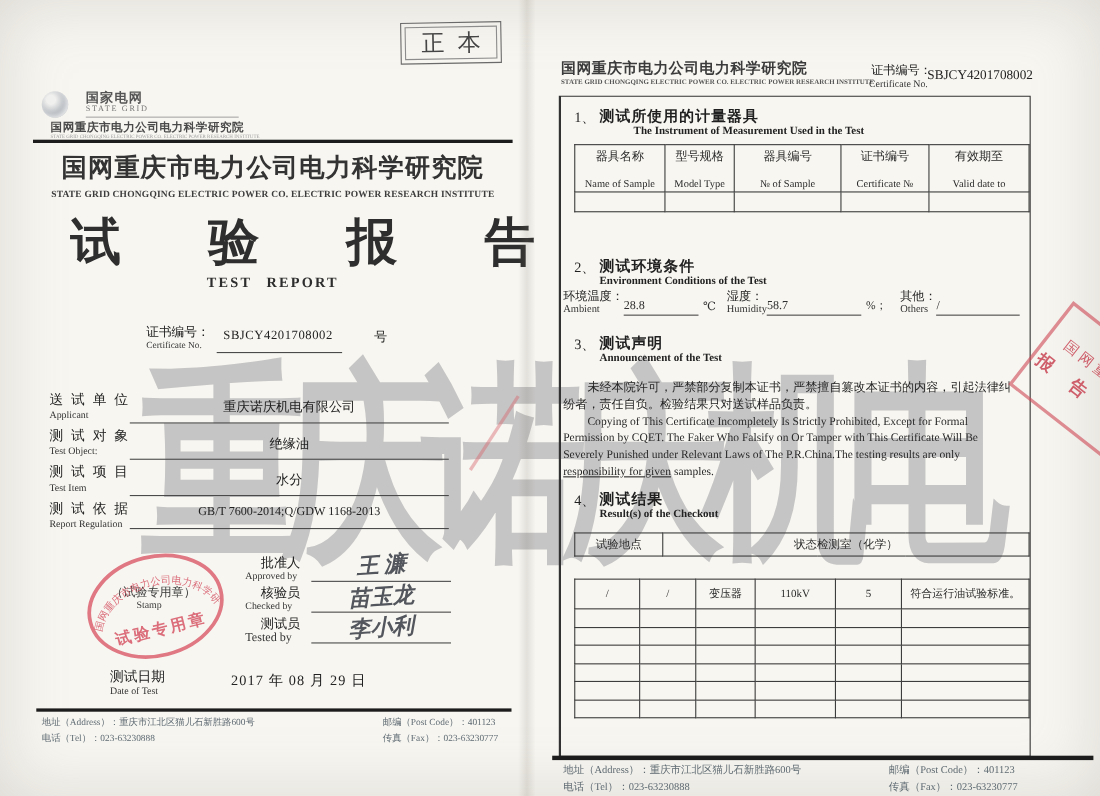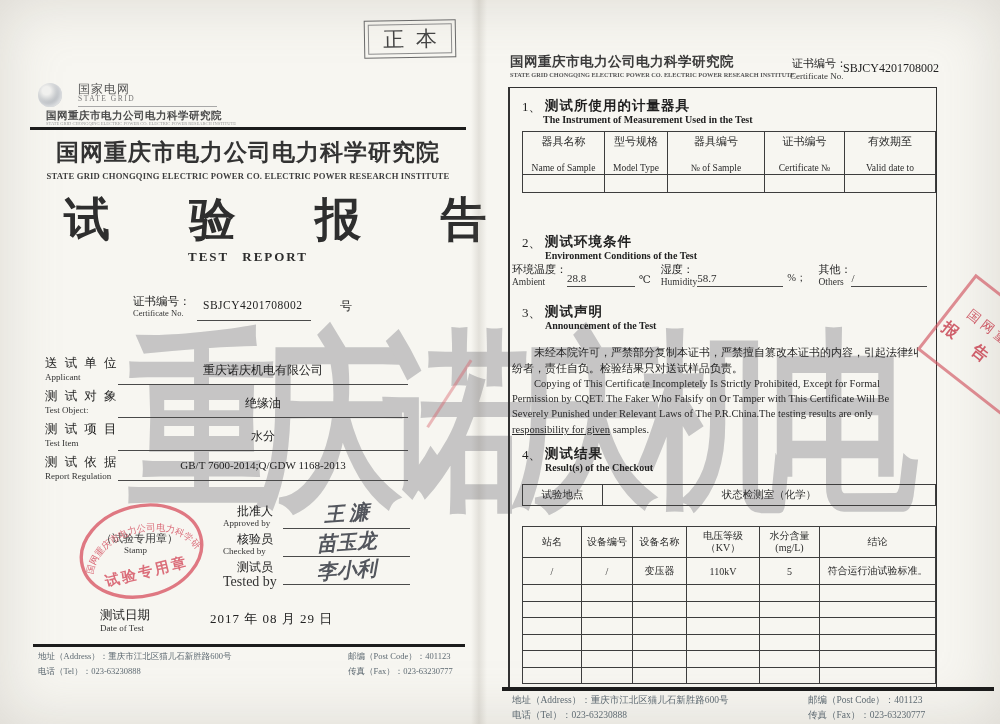--- a/index.html
+++ b/index.html
@@ -75,21 +75,21 @@
 
   <div class="content">
 
     <div>
 
       <div class="a badge" style="left:364px; top:20px;">
         <div class="badge-inner">正本</div>
       </div>
 
       <div class="a logo-sphere" style="left:38px; top:83px;"></div>
-      <div class="a" style="left:78px; top:81px; font-size:12px; font-weight:400; color:#555; letter-spacing:1px;">国家电网</div>
+      <div class="a" style="left:78px; top:81px; font-size:12px; font-weight:700; color:#555; letter-spacing:1px;">国家电网</div>
       <div class="a" style="left:78px; top:94px; font-size:7.5px; color:#777; letter-spacing:1.5px;">STATE GRID</div>
       <div class="a hair" style="left:78px; top:106px; width:139px; height:1px;"></div>
       <div class="a" style="left:46px; top:109px; font-size:10.5px; font-weight:700; color:#4a4a4a; letter-spacing:.5px;">国网重庆市电力公司电力科学研究院</div>
       <div class="a" style="left:46px; top:121px; font-size:4.5px; color:#9a9a9a; white-space:nowrap;">STATE GRID CHONGQING ELECTRIC POWER CO. ELECTRIC POWER RESEARCH INSTITUTE</div>
 
       <div class="a rule" style="left:30px; top:127px; width:436px; height:3px;"></div>
 
       <div class="a" style="left:30px; top:137px; width:436px; text-align:center; font-size:23px; font-weight:600; color:#333; letter-spacing:1px; white-space:nowrap;">国网重庆市电力公司电力科学研究院</div>
       <div class="a" style="left:30px; top:171px; width:436px; text-align:center; font-size:8.6px; font-weight:700; color:#3c3c3c; letter-spacing:.2px; white-space:nowrap;">STATE GRID CHONGQING ELECTRIC POWER CO. ELECTRIC POWER RESEARCH INSTITUTE</div>
       <div class="a" style="left:30px; top:189px; width:436px; text-align:center; font-size:46px; font-weight:600; color:#2e2e2e; letter-spacing:34px; text-indent:34px; white-space:nowrap;">试 验 报 告</div>
@@ -139,21 +139,21 @@
       <div class="a" style="left:223px; top:518px; font-size:9px; color:#333;">Approved by</div>
       <div class="a sig" style="left:283px; top:500px; width:127px;">王 濂</div>
       <div class="a fline" style="left:283px; top:528px; width:127px;"></div>
 
       <div class="a" style="left:237px; top:531px; font-size:12px; color:#222;">核验员</div>
       <div class="a" style="left:223px; top:546px; font-size:9px; color:#333;">Checked by</div>
       <div class="a sig" style="left:283px; top:529px; width:127px;">苗玉龙</div>
       <div class="a fline" style="left:283px; top:556px; width:127px;"></div>
 
       <div class="a" style="left:237px; top:559px; font-size:12px; color:#222;">测试员</div>
-      <div class="a" style="left:223px; top:574px; font-size:14px; color:#333;">Tested by</div>
+      <div class="a" style="left:223px; top:574px; font-size:11px; color:#333;">Tested by</div>
       <div class="a sig" style="left:283px; top:557px; width:127px;">李小利</div>
       <div class="a fline" style="left:283px; top:584px; width:127px;"></div>
 
       <div class="a" style="left:100px; top:607px; font-size:12.5px; color:#222;">测试日期</div>
       <div class="a" style="left:100px; top:623px; font-size:9px; color:#333;">Date of Test</div>
       <div class="a" style="left:210px; top:610px; font-size:13px; color:#222; letter-spacing:1px;">2017 年 08 月 29 日</div>
 
       <div class="a rule" style="left:33px; top:644px; width:432px; height:3px;"></div>
       <div class="a foot" style="left:38px; top:651px;">
         <span>地址（Address）：</span><span>重庆市江北区猫儿石新胜路600号</span>
@@ -178,21 +178,21 @@
       <div class="a" style="left:510px; top:53px; font-size:13.5px; font-weight:600; color:#3b3b3b; letter-spacing:.5px;">国网重庆市电力公司电力科学研究院</div>
       <div class="a" style="left:510px; top:71px; font-size:6.3px; font-weight:700; color:#555; white-space:nowrap;">STATE GRID CHONGQING ELECTRIC POWER CO. ELECTRIC POWER RESEARCH INSTITUTE</div>
       <div class="a" style="left:792px; top:56px; font-size:11px; color:#222;">证书编号：</div>
       <div class="a" style="left:790px; top:71px; font-size:9px; color:#333;">Certificate No.</div>
       <div class="a" style="left:843px; top:61px; font-size:12px; color:#222;">SBJCY4201708002</div>
 
       <div class="a outer-box" style="left:508px; top:87px; width:429px; height:601px;"></div>
 
       <div class="a sec-no" style="left:522px; top:98px;">1、</div>
       <div class="a sec-cn" style="left:545px; top:97px;">测试所使用的计量器具</div>
-      <div class="a sec-en" style="left:543px; top:114px;text-align:right;">The Instrument of Measurement Used in the Test</div>
+      <div class="a sec-en" style="left:576px; top:114px;text-align:right;">The Instrument of Measurement Used in the Test</div>
 
       <table class="tbl a" style="left:522px; top:131px; width:413px;">
         <colgroup>
             <col style="width:82px">
             <col style="width:63px">
             <col style="width:97px">
             <col style="width:80px">
             <col style="width:91px">
           </colgroup>
         <tbody>
@@ -282,29 +282,20 @@
       <table class="tbl a" style="left:522px; top:526px; width:413px;">
         <colgroup>
             <col style="width:59px">
             <col style="width:51px">
             <col style="width:54px">
             <col style="width:73px">
             <col style="width:60px">
             <col style="width:116px">
           </colgroup>
         <tbody>
-            <tr class="rhead">
-          <th>站名</th>
-          <th>设备编号</th>
-          <th>设备名称</th>
-          <th>电压等级（KV）</th>
-          <th>水分含量
-(mg/L)</th>
-          <th>结论</th>
-        </tr>
         <tr class="rdata">
           <td>/</td>
           <td>/</td>
           <td>变压器</td>
           <td>110kV</td>
           <td>5</td>
           <td>符合运行油试验标准。</td>
         </tr>
         <tr class="rempty">
               <td></td>

